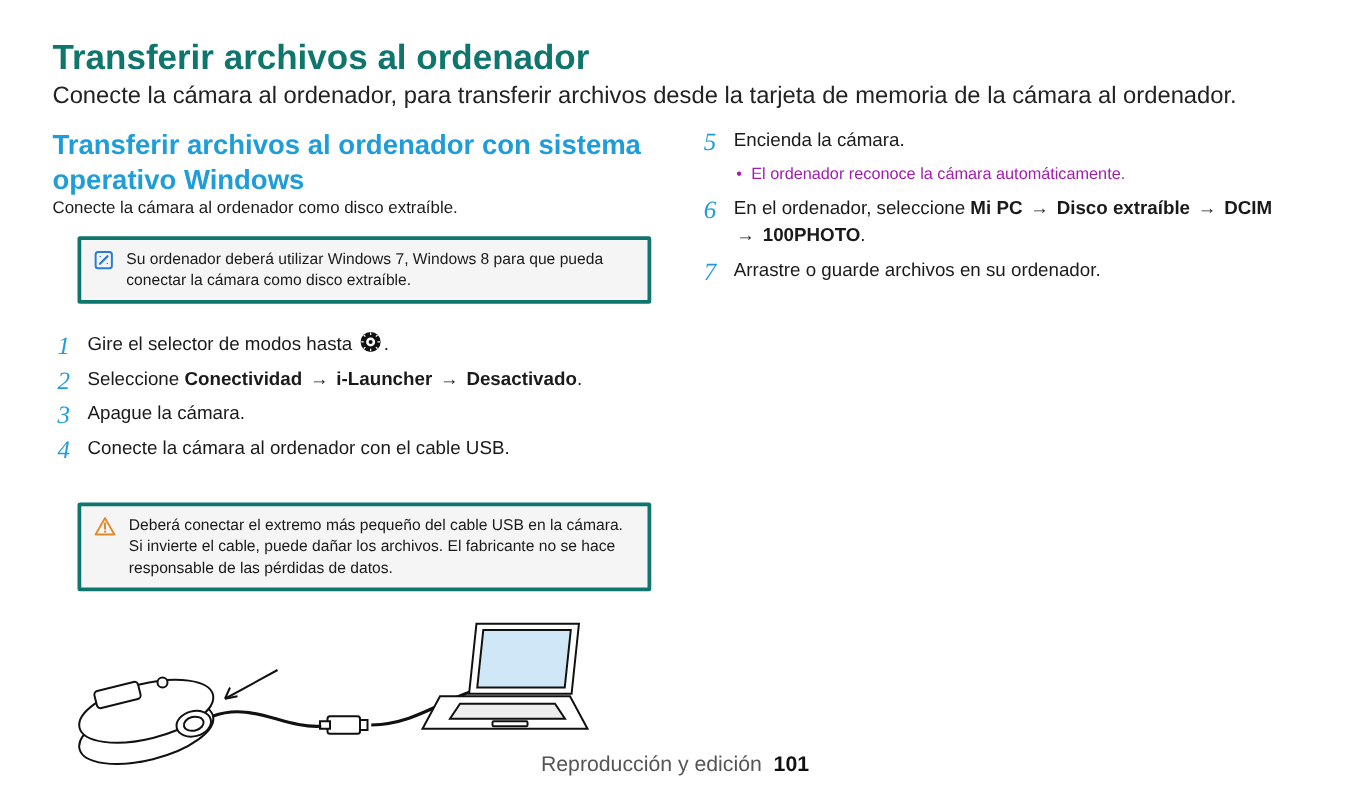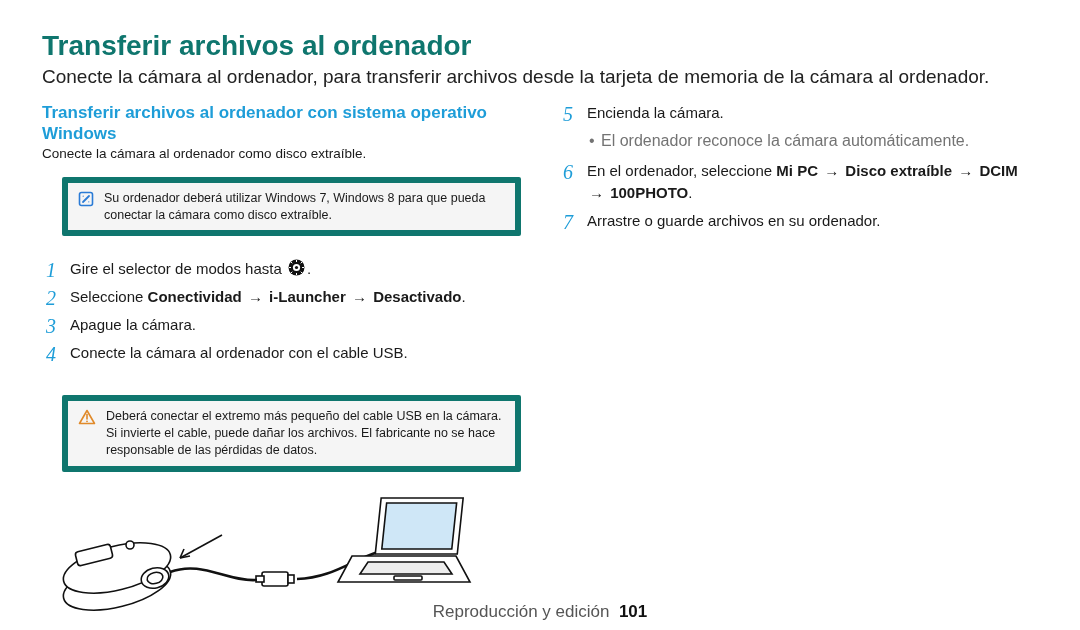--- a/index.html
+++ b/index.html
@@ -28,33 +28,33 @@
   }
   .columns {
     display: flex;
     gap: 38px;
   }
   .col {
     flex: 1;
   }
   .section-title {
     color: #1e9dd8;
-    font-size: 17px;
+    font-size: 22px;
     font-weight: 700;
     line-height: 1.25;
     margin: 0 0 1px 0;
   }
   .section-sub {
     font-size: 13.5px;
     margin: 0 0 16px 0;
   }
   .note-box {
     display: flex;
     align-items: flex-start;
-    border: 6px solid #0f766e;
+    border: 3px solid #0f766e;
     background: #f5f5f5;
     padding: 7px 10px;
     font-size: 12.5px;
     line-height: 1.35;
     margin: 6px 0 22px 20px;
     border-radius: 2px;
   }
   .note-icon {
     flex: 0 0 auto;
     margin-right: 10px;
@@ -99,22 +99,22 @@
     margin: 0 2px;
   }
   .inline-icon svg circle { fill: #111; }
   .inline-icon svg circle.inner { fill: #fff; }
   .bold-path { font-weight: 700; }
   .arrow { display: inline-block; padding: 0 2px; }
   .sub-bullet {
     list-style: none;
     padding: 0;
     margin: 2px 0 8px 30px;
-    font-size: 16px;
-    color: #737373;
+    font-size: 13px;
+    color: #a21caf;
   }
   .sub-bullet li { position: relative; padding-left: 12px; line-height: 1.4; }
   .sub-bullet li::before {
     content: "•";
     position: absolute;
     left: 0; top: 0;
   }
   .illustration {
     margin: 8px 0 0 10px;
   }

